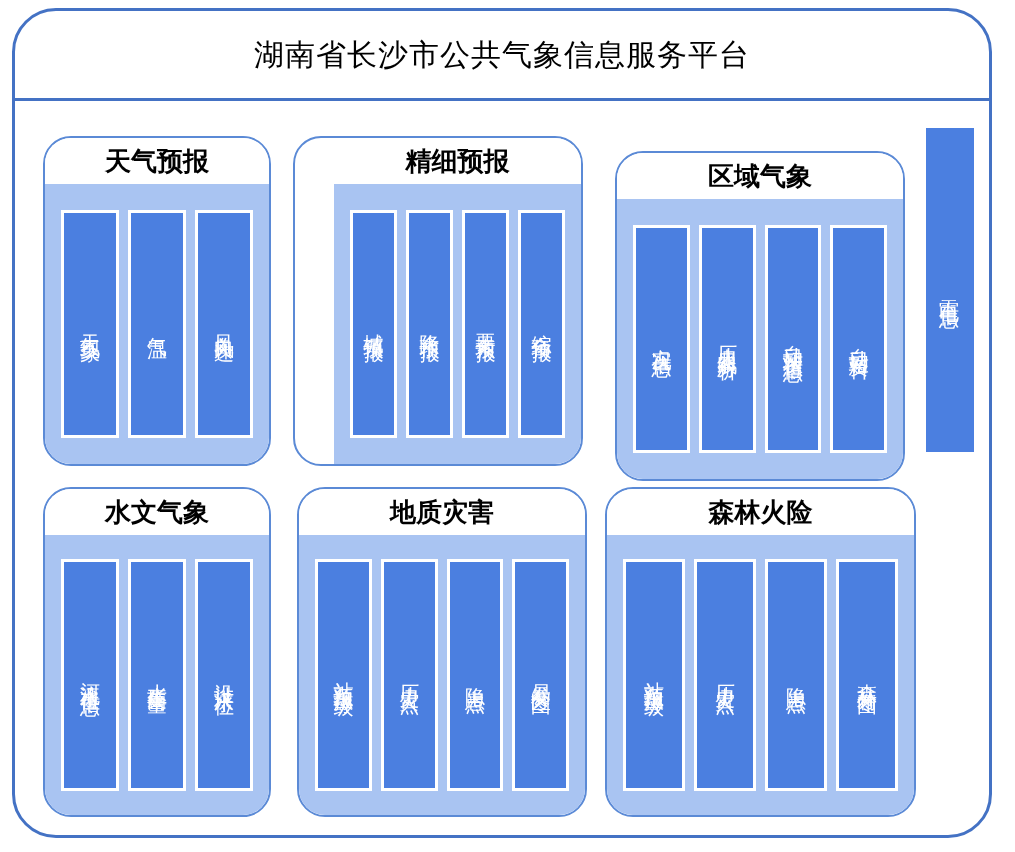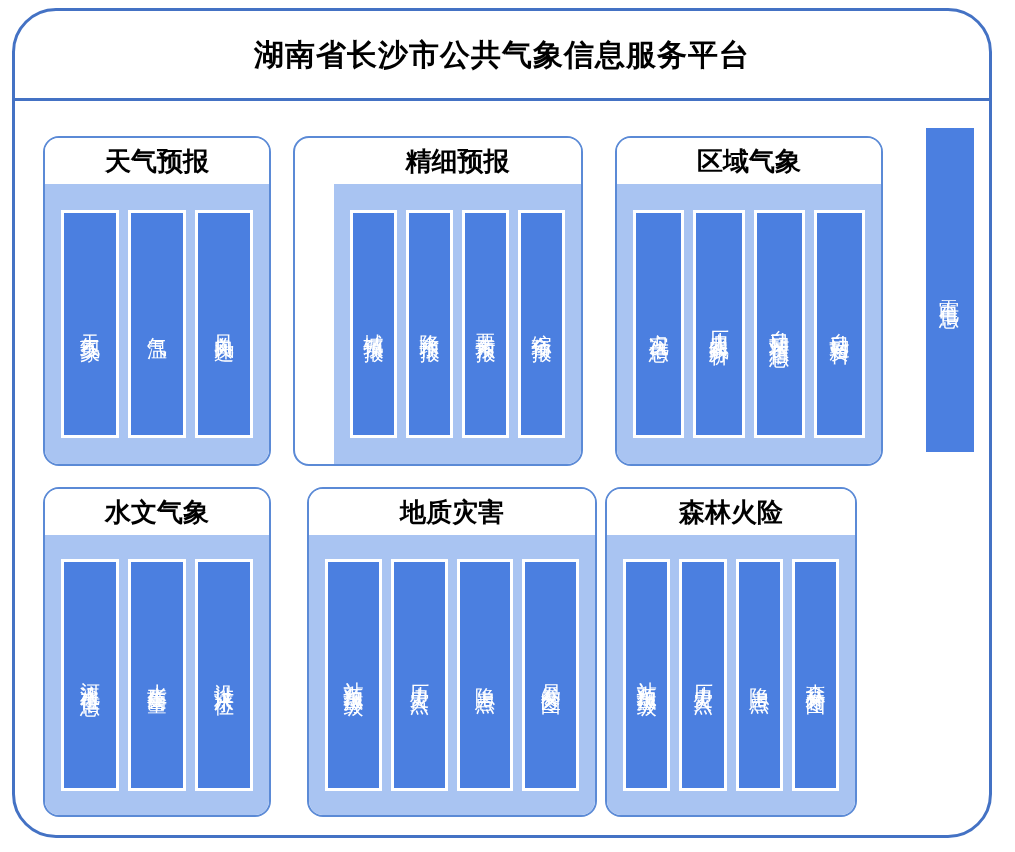--- a/index.html
+++ b/index.html
@@ -36,42 +36,42 @@
     height: 90px;
     display: flex;
     align-items: center;
     justify-content: center;
     border-bottom: 3px solid #4472c4;
     box-sizing: border-box;
   }
 
   #platform-title {
     font-size: 30px;
-    font-weight: bold;
+    font-weight: normal;
     color: #000000;
     letter-spacing: 1px;
     white-space: nowrap;
     line-height: 1;
   }
 
   
   #panel-area {
     position: absolute;
     left: 0;
     top: 93px;
     right: 0;
     bottom: 0;
   }
 
   
   .module-panel {
     position: absolute;
     box-sizing: border-box;
     border: 2px solid #5b8ad6;
-    border-radius: 16px;
+    border-radius: 28px;
     background: #ffffff;
     overflow: hidden;
     display: flex;
     flex-direction: column;
   }
 
   .module-header {
     height: 46px;
     flex: 0 0 46px;
     display: flex;
@@ -132,24 +132,24 @@
     text-orientation: upright;
     font-size: 20px;
     letter-spacing: 3px;
     white-space: nowrap;
     box-sizing: border-box;
   }
 
   
   #panel-0 { left: 28px;  top: 32px;  width: 228px; height: 330px; }
   #panel-1 { left: 278px; top: 32px;  width: 290px; height: 330px; padding-left: 39px; }
-  #panel-2 { left: 600px; top: 32px;  width: 268px; height: 330px; }
+  #panel-2 { left: 600px; top: 47px;  width: 290px; height: 330px; }
   #panel-3 { left: 28px;  top: 383px; width: 228px; height: 330px; justify-content: space-between; }
-  #panel-4 { left: 292px; top: 383px; width: 290px; height: 330px; justify-content: space-between; }
-  #panel-5 { left: 590px; top: 383px; width: 252px; height: 330px; }
+  #panel-4 { left: 282px; top: 383px; width: 290px; height: 330px; justify-content: space-between; }
+  #panel-5 { left: 590px; top: 383px; width: 311px; height: 330px; }
 </style>
 </head>
 <body>
 
 <div id="platform-frame">
 
   <div id="platform-title-bar">
     <div id="platform-title">湖南省长沙市公共气象信息服务平台</div>
   </div>
 

